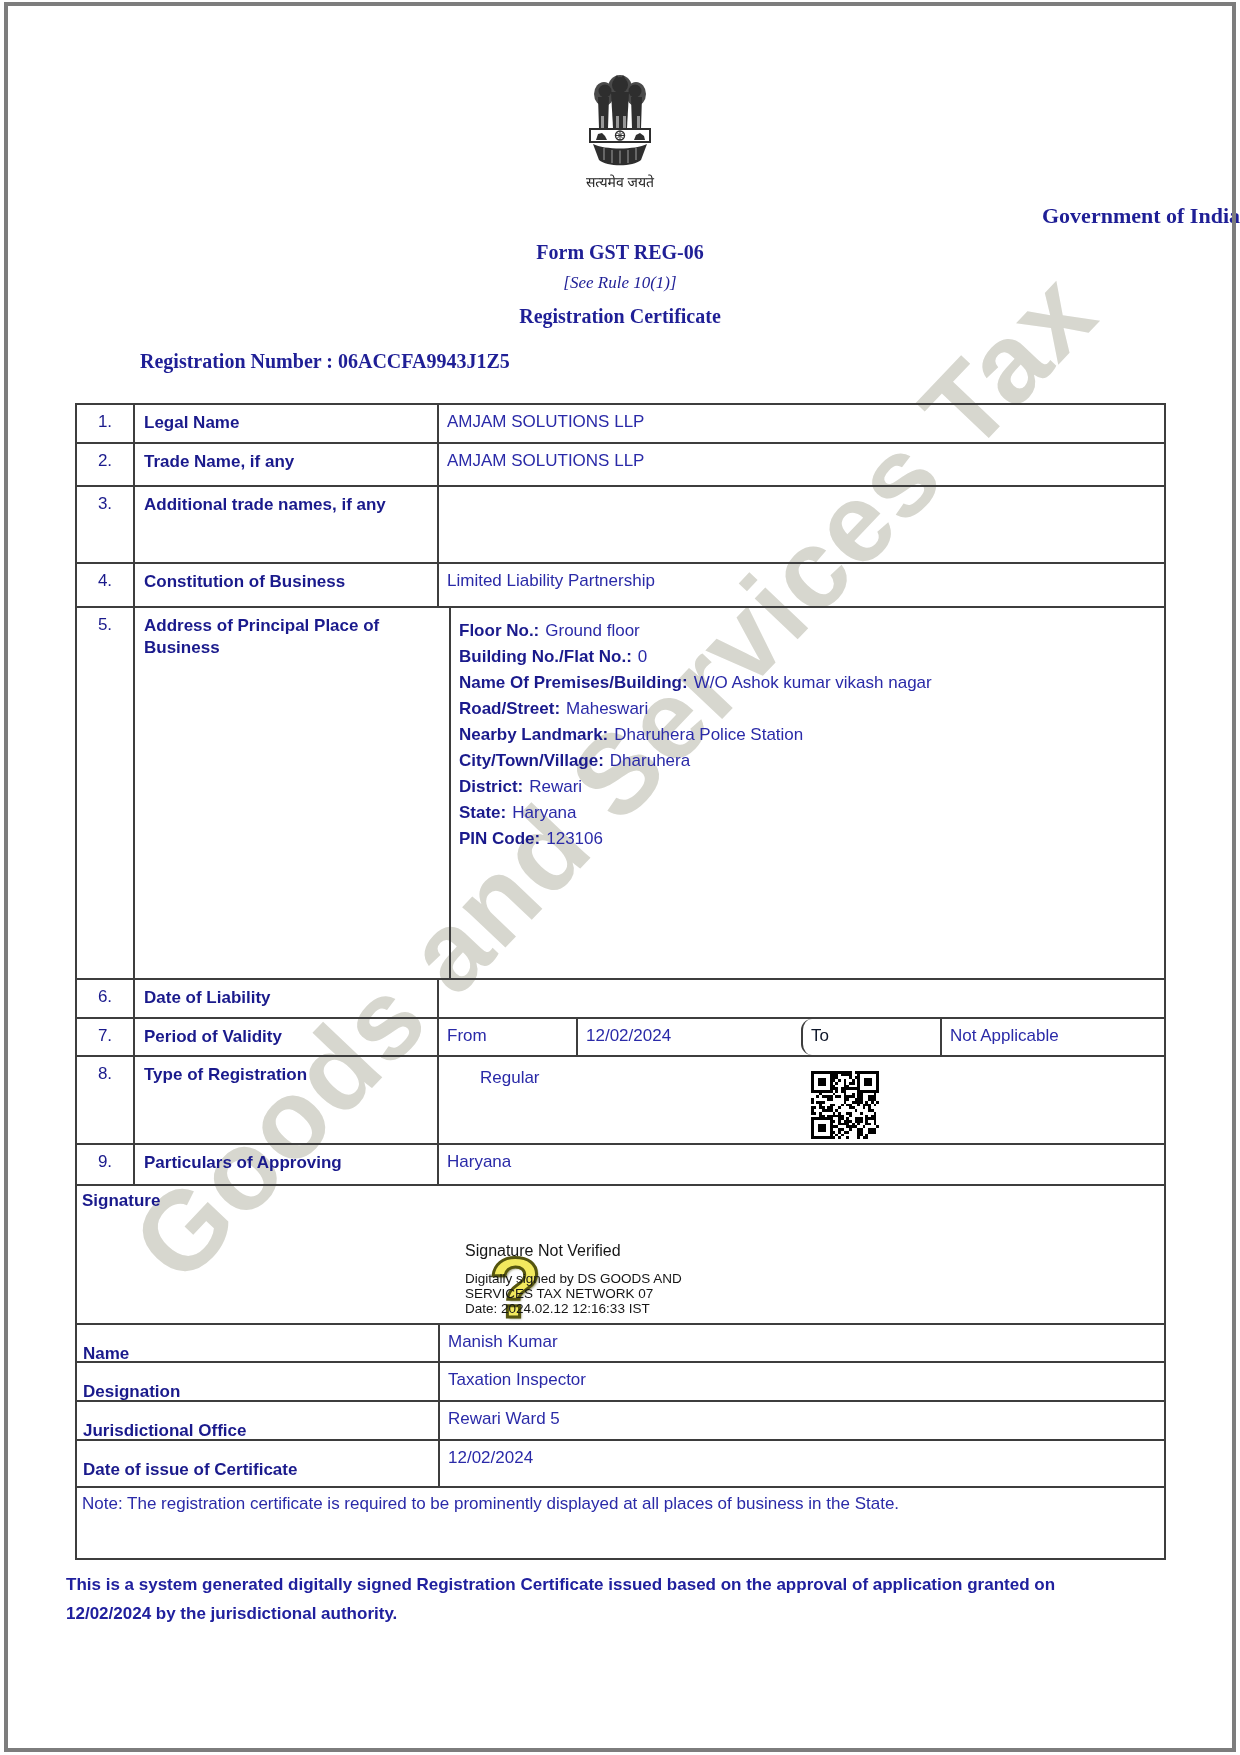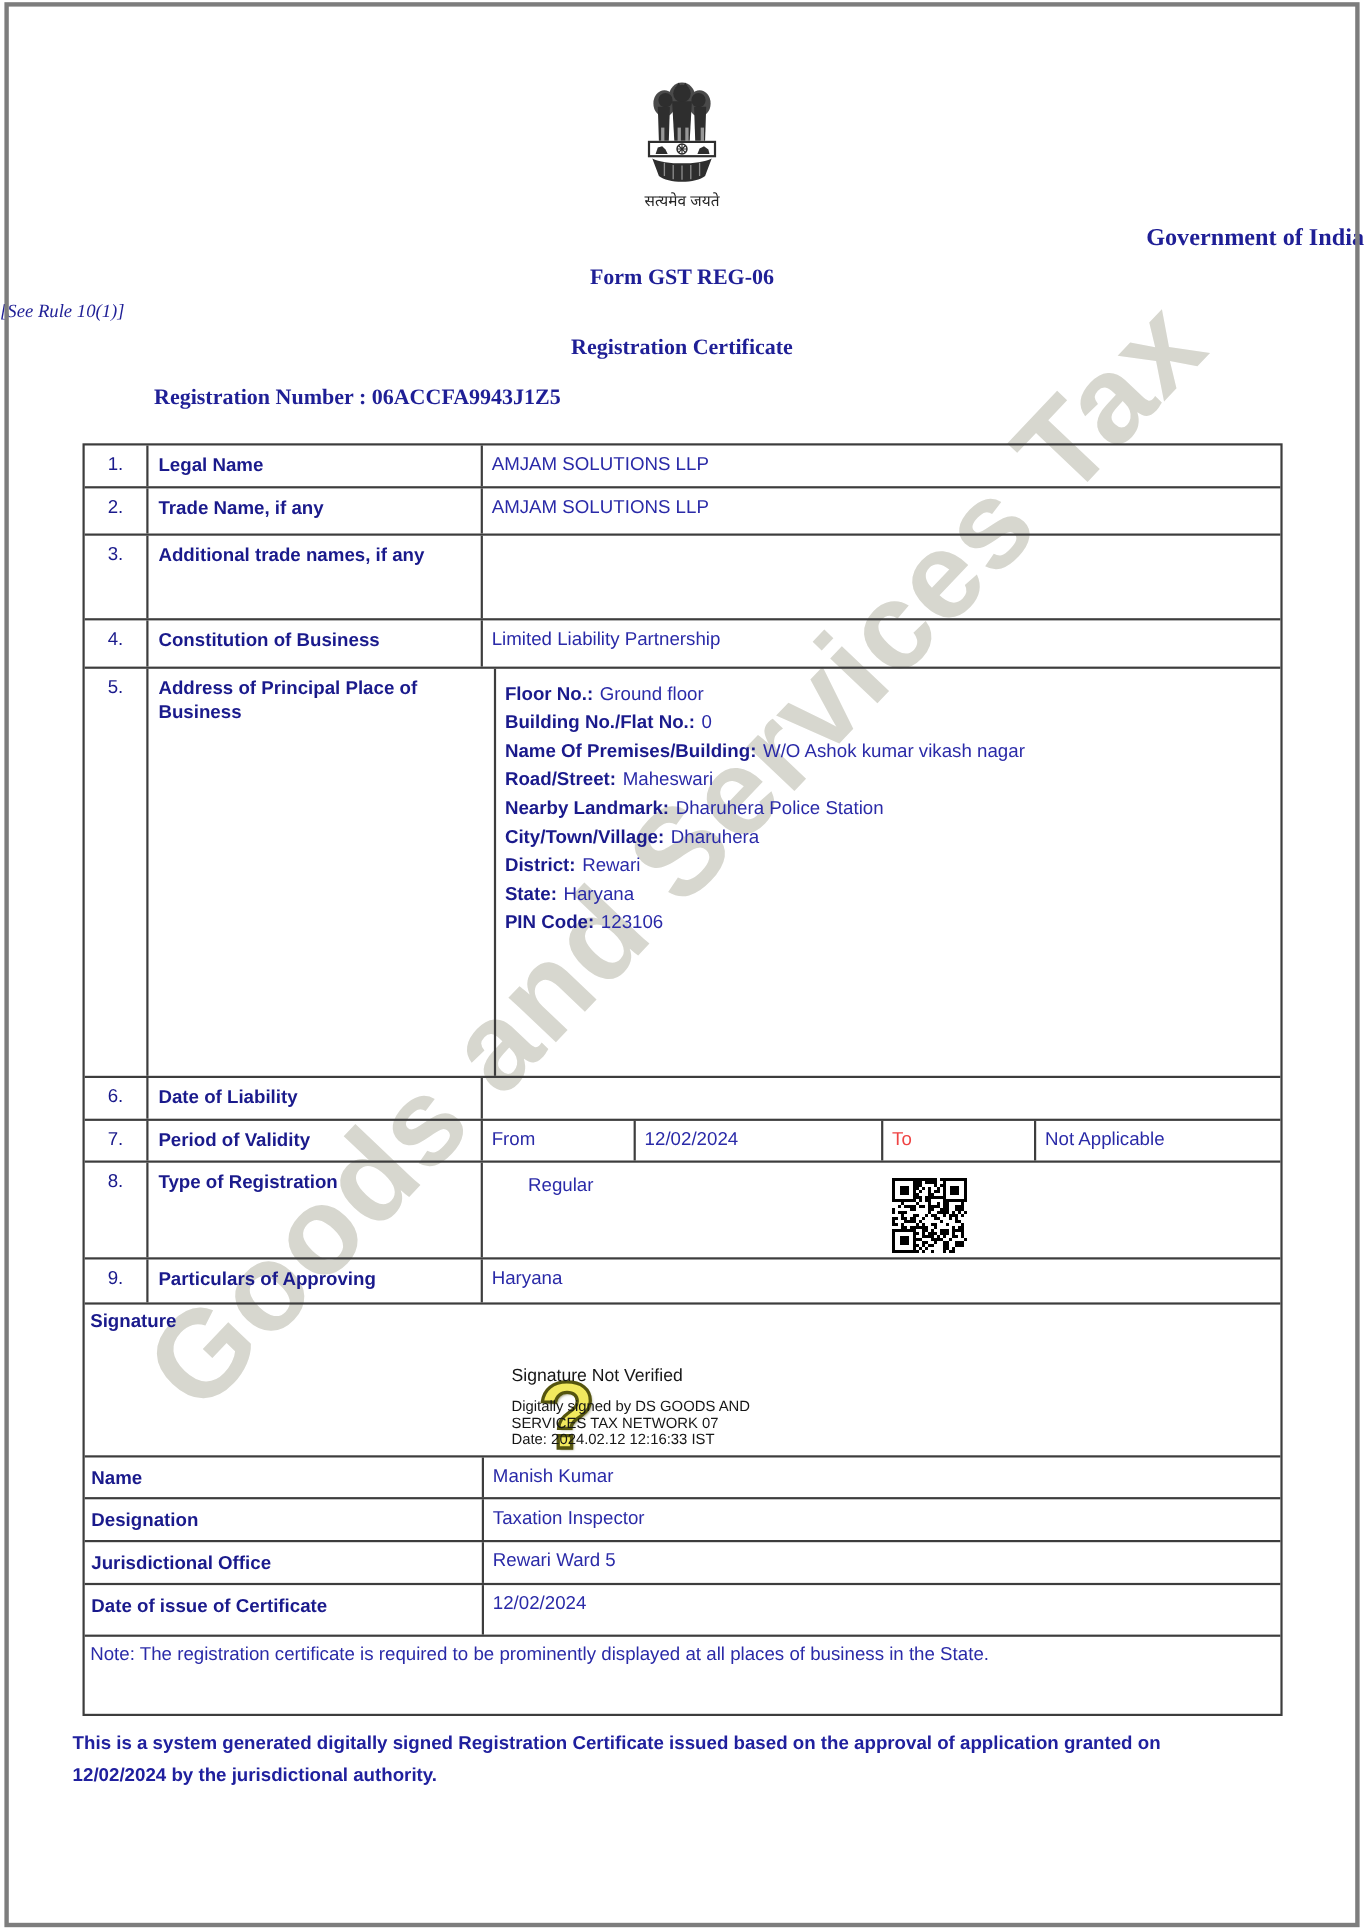--- a/index.html
+++ b/index.html
@@ -20,21 +20,21 @@
     color:#d7d7cf; letter-spacing:2px;
   }
   
   .emblem { position:absolute; left:578px; top:72px; z-index:1; }
   .emblem-caption { position:absolute; left:0; top:172px; width:1240px; text-align:center;
     font-size:14px; color:#222; z-index:1; }
   .h-gov  { position:absolute; left:0; top:203px; width:1240px; text-align:right;
     font-family:"Liberation Serif", serif; font-weight:bold; font-size:22px; color:#1f1f96; z-index:1; }
   .h-form { position:absolute; left:0; top:241px; width:1240px; text-align:center;
     font-family:"Liberation Serif", serif; font-weight:bold; font-size:20px; color:#1f1f96; z-index:1; }
-  .h-rule { position:absolute; left:0; top:273px; width:1240px; text-align:left;
+  .h-rule { position:absolute; left:0; top:273px; width:1240px; text-align:center;
     font-family:"Liberation Serif", serif; font-style:italic; font-size:17px; color:#1f1f96; z-index:1; }
   .h-cert { position:absolute; left:0; top:305px; width:1240px; text-align:center;
     font-family:"Liberation Serif", serif; font-weight:bold; font-size:20px; color:#1f1f96; z-index:1; }
   .reg-no { position:absolute; left:140px; top:350px;
     font-family:"Liberation Serif", serif; font-weight:bold; font-size:20px; color:#1f1f96; z-index:1; }
 
   
   .tbl {
     position:absolute; left:75px; top:403px; width:1091px; z-index:1;
     border:2px solid #3d3d3d; font-size:17px; background:transparent;
@@ -60,21 +60,21 @@
   .qmark {
     position:absolute; left:412px; top:52px; z-index:1;
     font-size:86px; font-weight:bold; color:#f2e95e;
     -webkit-text-stroke:3px #55550f; text-shadow:2px 2px 2px rgba(80,80,20,.5);
   }
   .sig-block { position:absolute; left:388px; top:56px; z-index:2; color:#161616; }
   .sig-line1 { font-size:16px; margin-bottom:11px; }
   .sig-small { font-size:13.5px; line-height:15px; }
 
   
-  .o-label { width:361px; padding:9px 6px 0 6px; font-weight:bold; color:#1a1a8c; }
+  .o-label { width:361px; padding:19px 6px 0 6px; font-weight:bold; color:#1a1a8c; }
   .o-value { flex:1; padding:7px 6px 0 8px; color:#2a2aa8; }
 
   .note-cell { padding:6px 6px 0 5px; color:#2a2aa8; }
 
   .footer-par {
     position:absolute; left:66px; top:1570px; width:1070px; z-index:1;
     font-size:17px; font-weight:bold; color:#20209e; line-height:29px;
   }
 </style>
 </head>
@@ -171,21 +171,21 @@
       <div class="c c-label">Date of Liability</div>
       <div class="c c-value"></div>
     </div>
 
     <div class="trow" style="height:38px;">
       <div class="c nb c-num">7.</div>
       <div class="c c-label">Period of Validity</div>
       <div class="c sub" style="flex:1;">
         <div class="subcell nb" style="width:137px;color:#2a2aa8;">From</div>
         <div class="subcell" style="width:225px;color:#2a2aa8;">12/02/2024</div>
-        <div class="subcell" style="width:139px;color:#ef4444;">To</div>
+        <div class="subcell" style="width:139px;color:#0f172a;border-radius:11px;">To</div>
         <div class="subcell" style="flex:1;color:#2a2aa8;">Not Applicable</div>
       </div>
     </div>
 
     <div class="trow" style="height:88px;">
       <div class="c nb c-num">8.</div>
       <div class="c c-label">Type of Registration</div>
       <div class="c c-value row8-value">
         <span style="position:relative;top:4px;">Regular</span>
         <svg class="qr" viewBox="0 0 25 25" shape-rendering="crispEdges">

